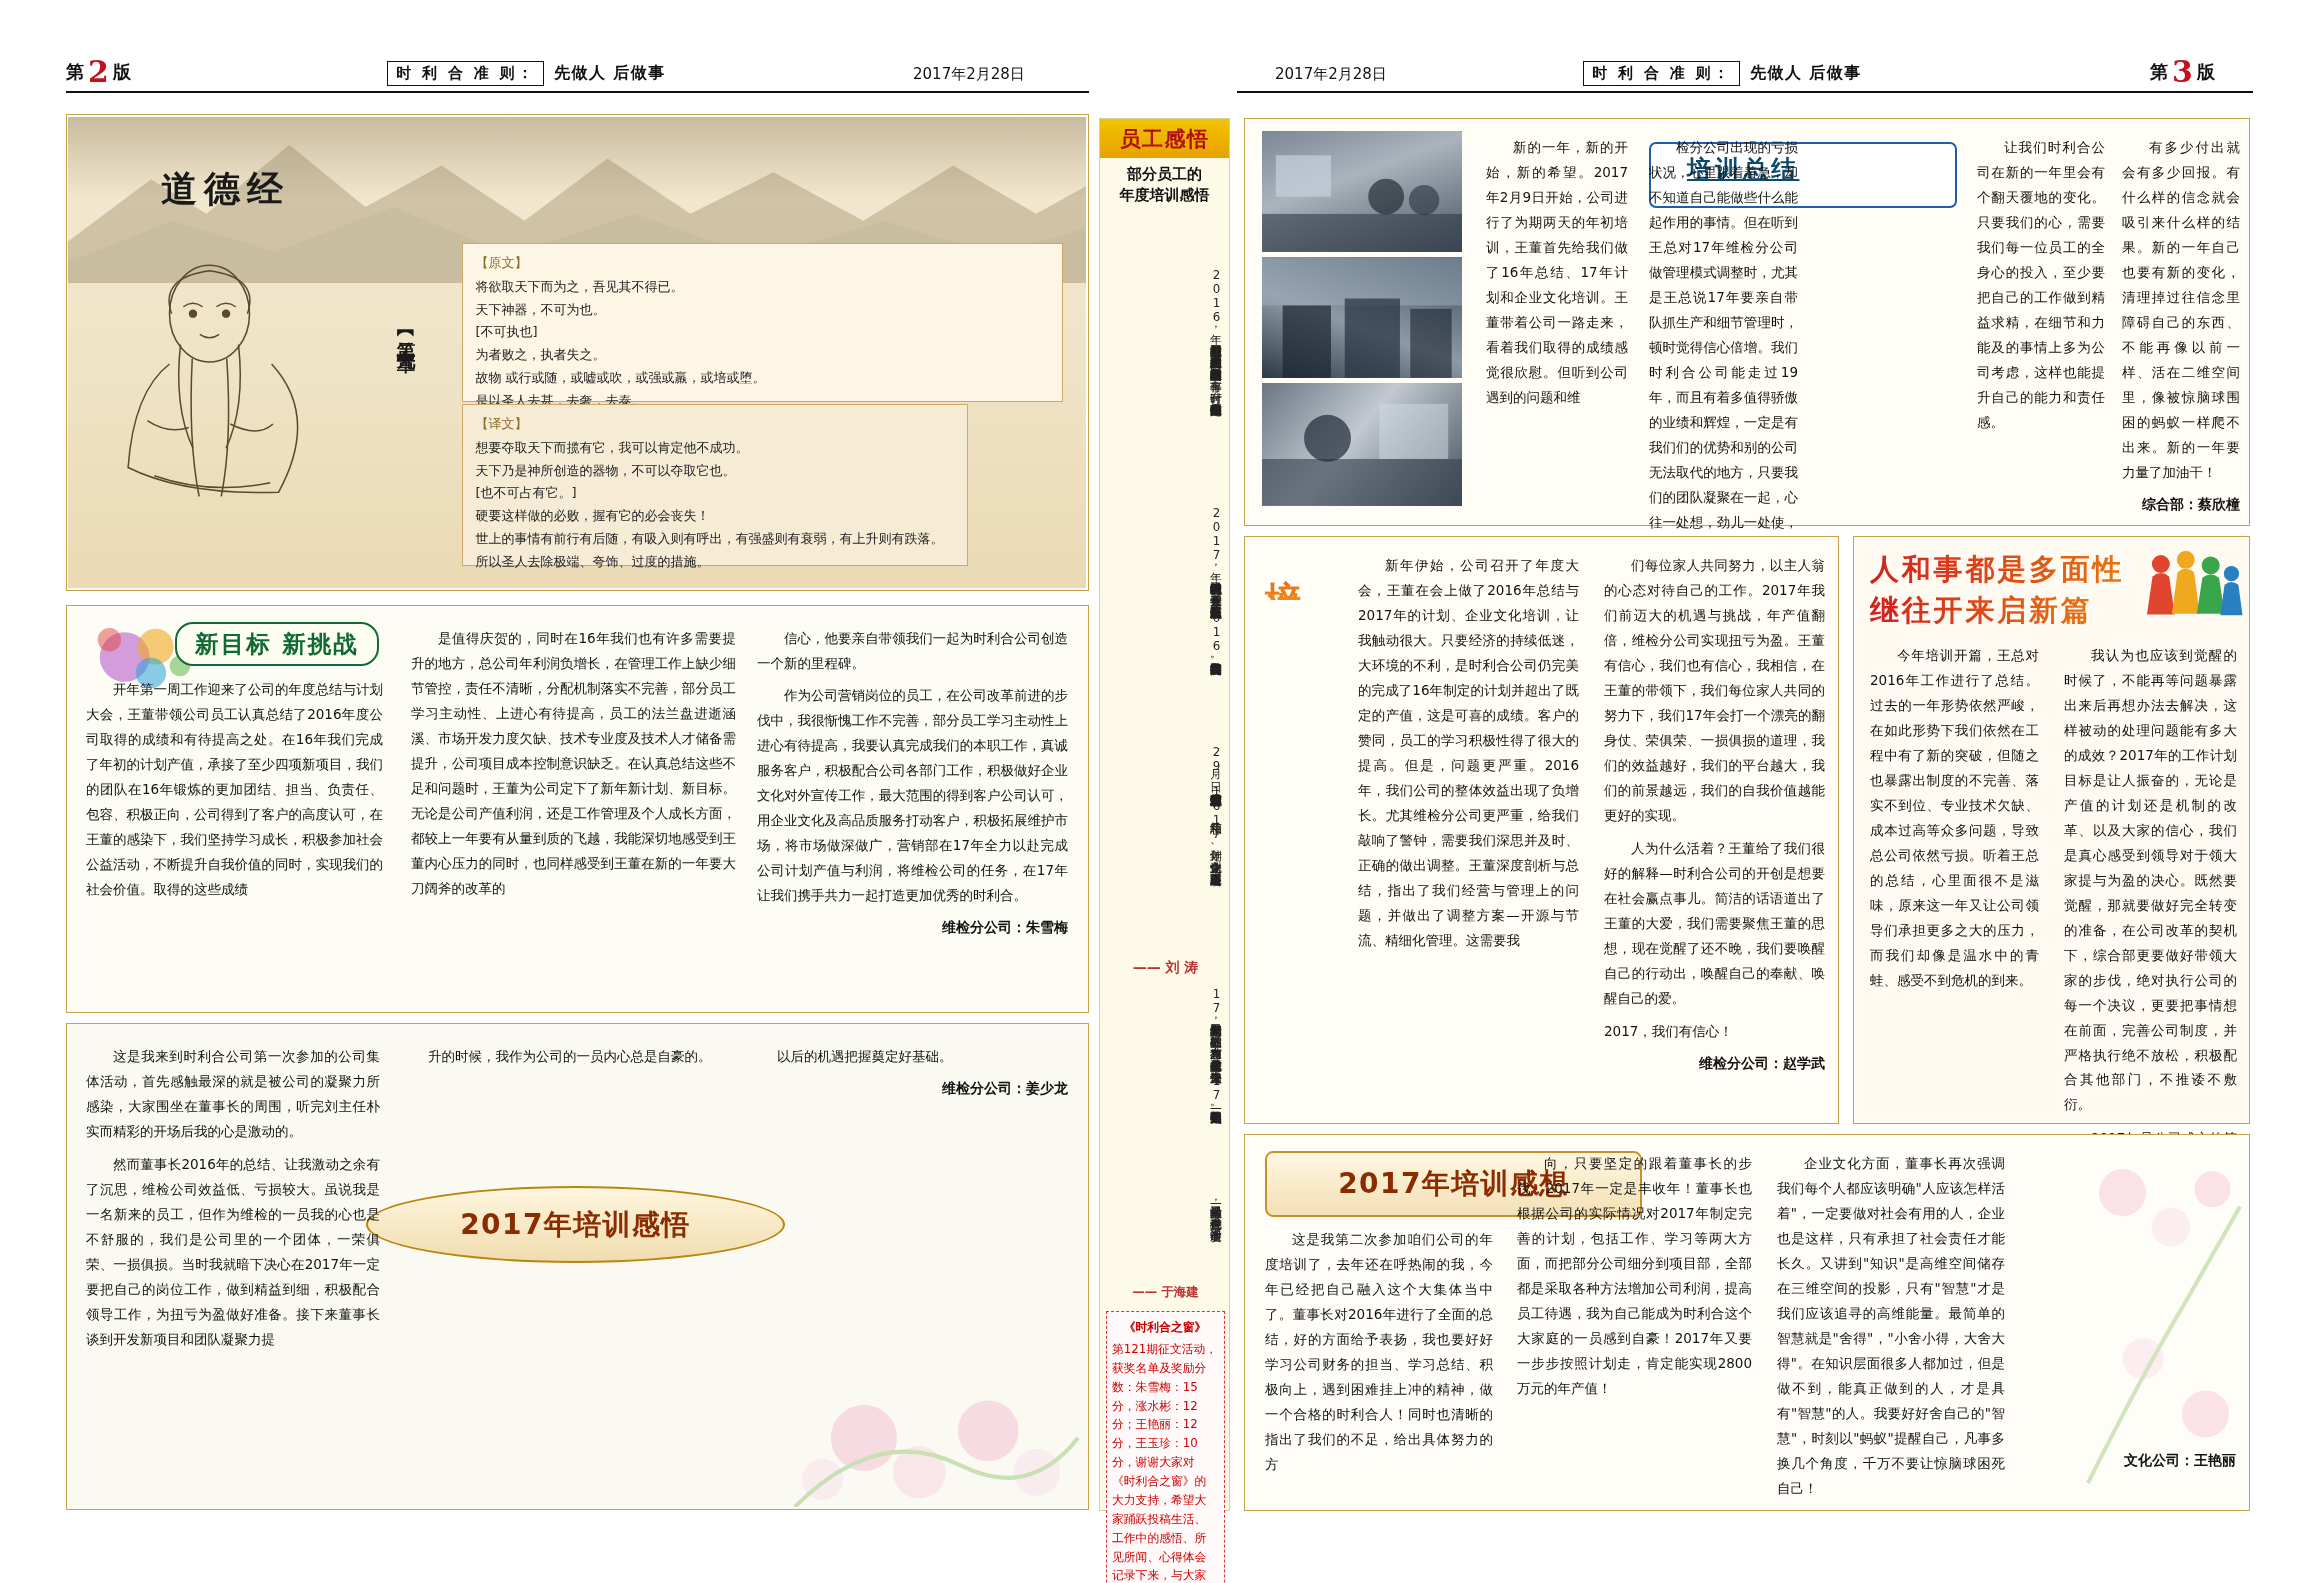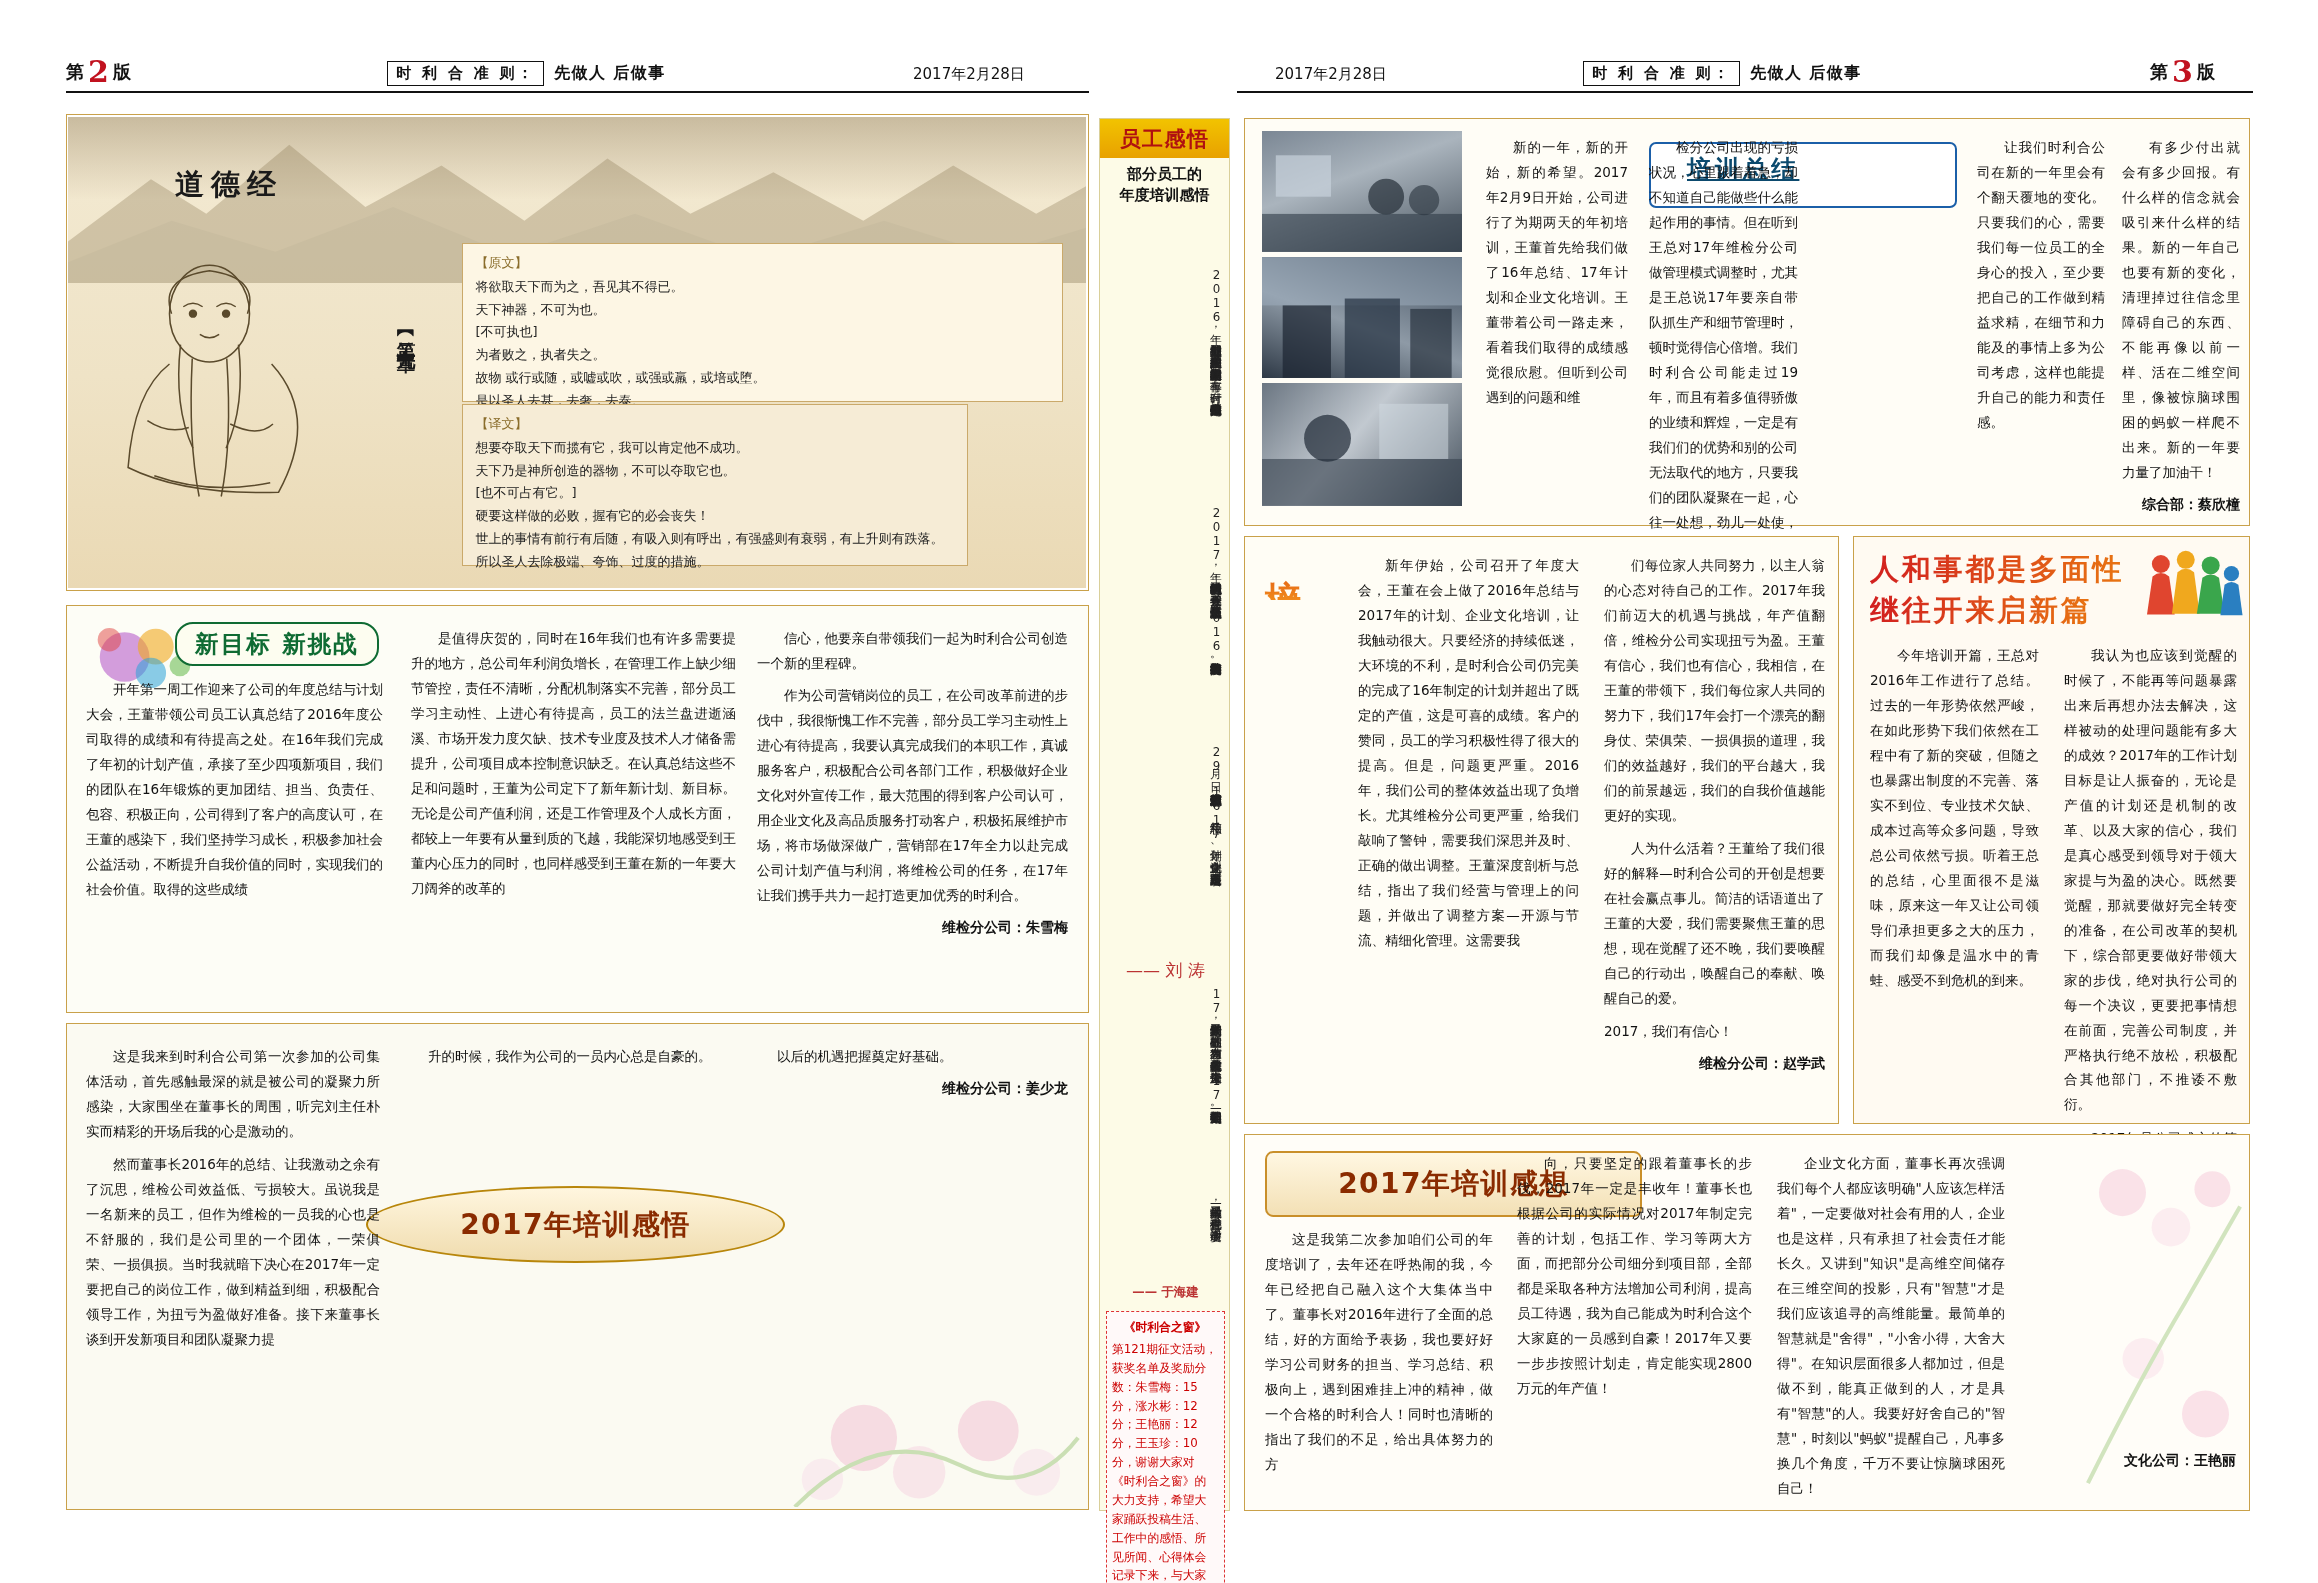--- a/index.html
+++ b/index.html
@@ -15,21 +15,21 @@
   .pagenum{display:flex;align-items:center;font-size:18px;font-weight:bold;color:#111;}
   .pagenum .big{color:#c1121f;font-size:30px;font-weight:bold;font-family:"DejaVu Serif","Liberation Serif",serif;margin:0 4.1px;line-height:1;}
   .rulebox{border:1.4px solid #111;padding:2.1px 8.3px;font-size:15px;font-weight:bold;letter-spacing:2.8px;color:#111;background:#fff;}
   .rule-text{font-size:16px;font-weight:bold;color:#111;margin-left:9.7px;letter-spacing:1.4px;}
   .datetext{font-size:15px;color:#111;}
   .hr-black{position:absolute;height:2.1px;background:#111;}
   
   .frame{position:absolute;border:1.4px solid #c9a14a;box-sizing:border-box;}
   
   .daodejing{position:absolute;background:linear-gradient(180deg,#f3ead3 0%,#efe3c6 55%,#ead9b4 100%);overflow:hidden;}
-  .ddj-title{position:absolute;font-size:29px;font-weight:bold;letter-spacing:7px;color:#1a1a1a;font-family:"DejaVu Serif","Liberation Serif",serif;margin-left:14px;}
+  .ddj-title{position:absolute;font-size:36px;font-weight:bold;letter-spacing:7px;color:#1a1a1a;font-family:"DejaVu Serif","Liberation Serif",serif;}
   .ddj-mountain{position:absolute;top:0;left:0;right:0;height:83px;background:
      linear-gradient(180deg,rgba(150,130,95,.45),rgba(150,130,95,0));}
   .chapter{position:absolute;writing-mode:vertical-rl;font-size:18.7px;font-weight:bold;letter-spacing:2.8px;color:#1a1a1a;}
   .ddj-textbox{position:absolute;background:#fdf6e4;border:0.7px solid #caa96a;box-sizing:border-box;padding:9.7px 12.4px;}
   .ddj-textbox .hd{font-size:13px;color:#8a6d2b;margin-bottom:4.1px;}
   .ddj-line{font-size:13px;line-height:1.75;color:#222;}
   .sage{position:absolute;}
   
   .banner{position:absolute;display:flex;align-items:center;justify-content:center;}
   .banner-green{font-size:23.5px;font-weight:bold;color:#0f6b33;letter-spacing:2.1px;
@@ -198,21 +198,21 @@
 年度培训感悟</div>
     <div style="position:absolute;left:5.5px;top:149px;height:228px;width:120px;display:flex;flex-direction:row-reverse;">
       <div class="vert">2016年，创是业绩升度视期的那三材，生产管理的问题和成果技术及各、制工作是在上任用期期限者的在数字精放复一样，有停车，有计时，每个成员保特商这项工作中存在的问题。</div>
     </div>
     <div style="position:absolute;left:5.5px;top:387px;height:228px;width:120px;display:flex;flex-direction:row-reverse;">
       <div class="vert">2017年，公司对我们的组织机构进行了调整，我召开了年度大会，王董带领全公司员工认真总结了2016年度公司取得的成绩和有待提高之处。</div>
     </div>
     <div style="position:absolute;left:5.5px;top:626px;height:207px;width:120px;display:flex;flex-direction:row-reverse;">
       <div class="vert">2月9日，王董带领全体时利合干部和员工形成工作总结16年总结和17年计划、企业文化培训，坚定不移跟着王董向前走。</div>
     </div>
-    <div style="position:absolute;left:5.5px;top:840px;width:120px;text-align:center;font-size:17px;font-weight:normal;color:#b33;">—— 刘 涛</div>
+    <div style="position:absolute;left:5.5px;top:840px;width:120px;text-align:center;font-size:14px;font-weight:bold;color:#b33;">—— 刘 涛</div>
     <div style="position:absolute;left:5.5px;top:868px;height:200px;width:120px;display:flex;flex-direction:row-reverse;">
       <div class="vert">17年来我们定了产品目和为计划，在目标的基础上，有压力才有动力，人才需要在成就与价值中，让每一个人更加奋进，17年我们一定不会辜负公司的期望。</div>
     </div>
     <div style="position:absolute;left:5.5px;top:1078px;height:76px;width:120px;display:flex;flex-direction:row-reverse;">
       <div class="vert">学习是一种生活方式，也是一种生存方式，学习改变命运！</div>
     </div>
     <div style="position:absolute;left:5.5px;top:1165px;width:120px;text-align:center;font-size:12.4px;font-weight:bold;color:#b33;">—— 于海建</div>
     <div class="redbox" style="position:absolute;left:5.5px;top:1192px;width:119px;box-sizing:border-box;">
       <div style="text-align:center;font-weight:bold;margin-bottom:3.5px;">《时利合之窗》</div>
       <div>第121期征文活动，获奖名单及奖励分数：朱雪梅：15分，涨水彬：12分；王艳丽：12分，王玉珍：10分，谢谢大家对《时利合之窗》的大力支持，希望大家踊跃投稿生活、工作中的感悟、所见所闻、心得体会记录下来，与大家一起分享，相信在这里一定能让你的风采得以充分地展现！</div>

